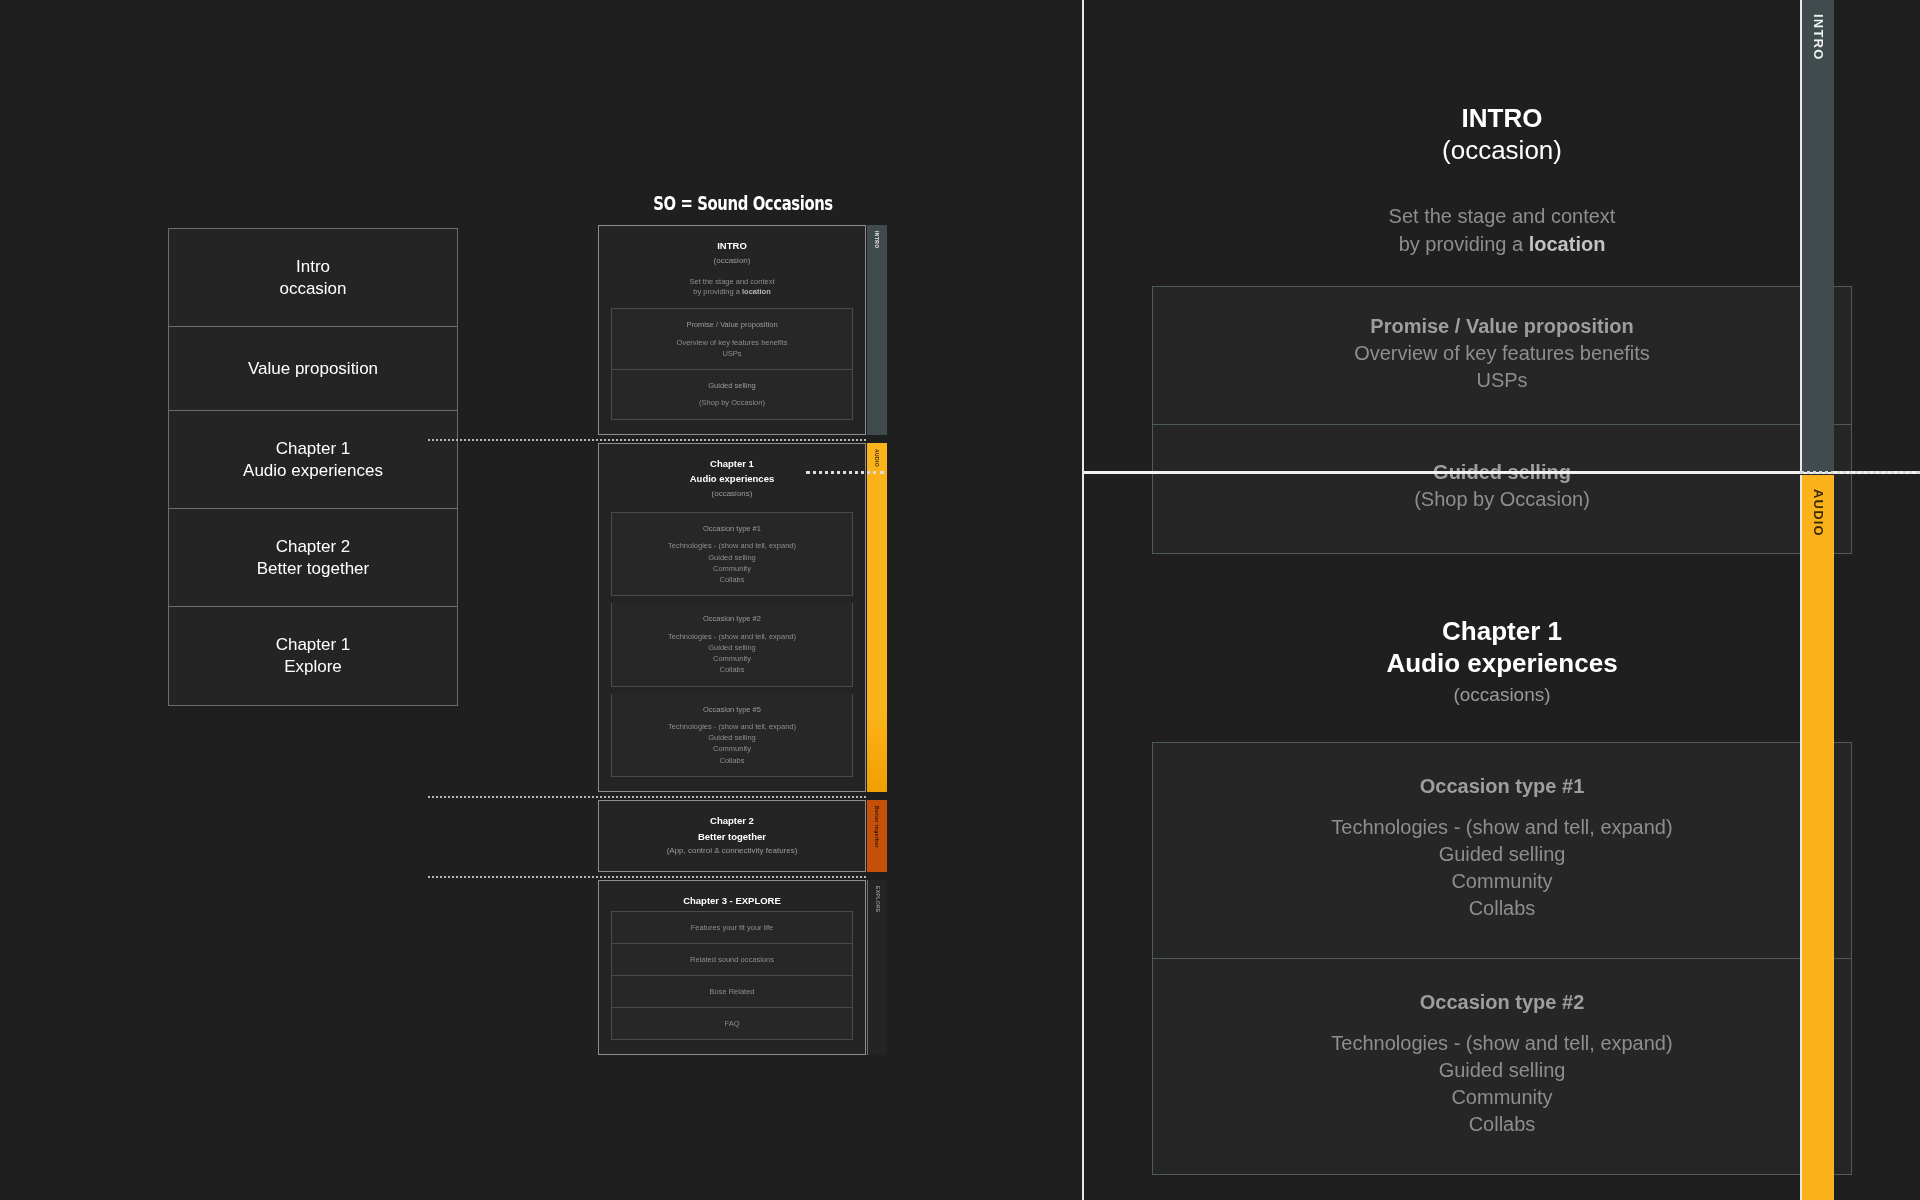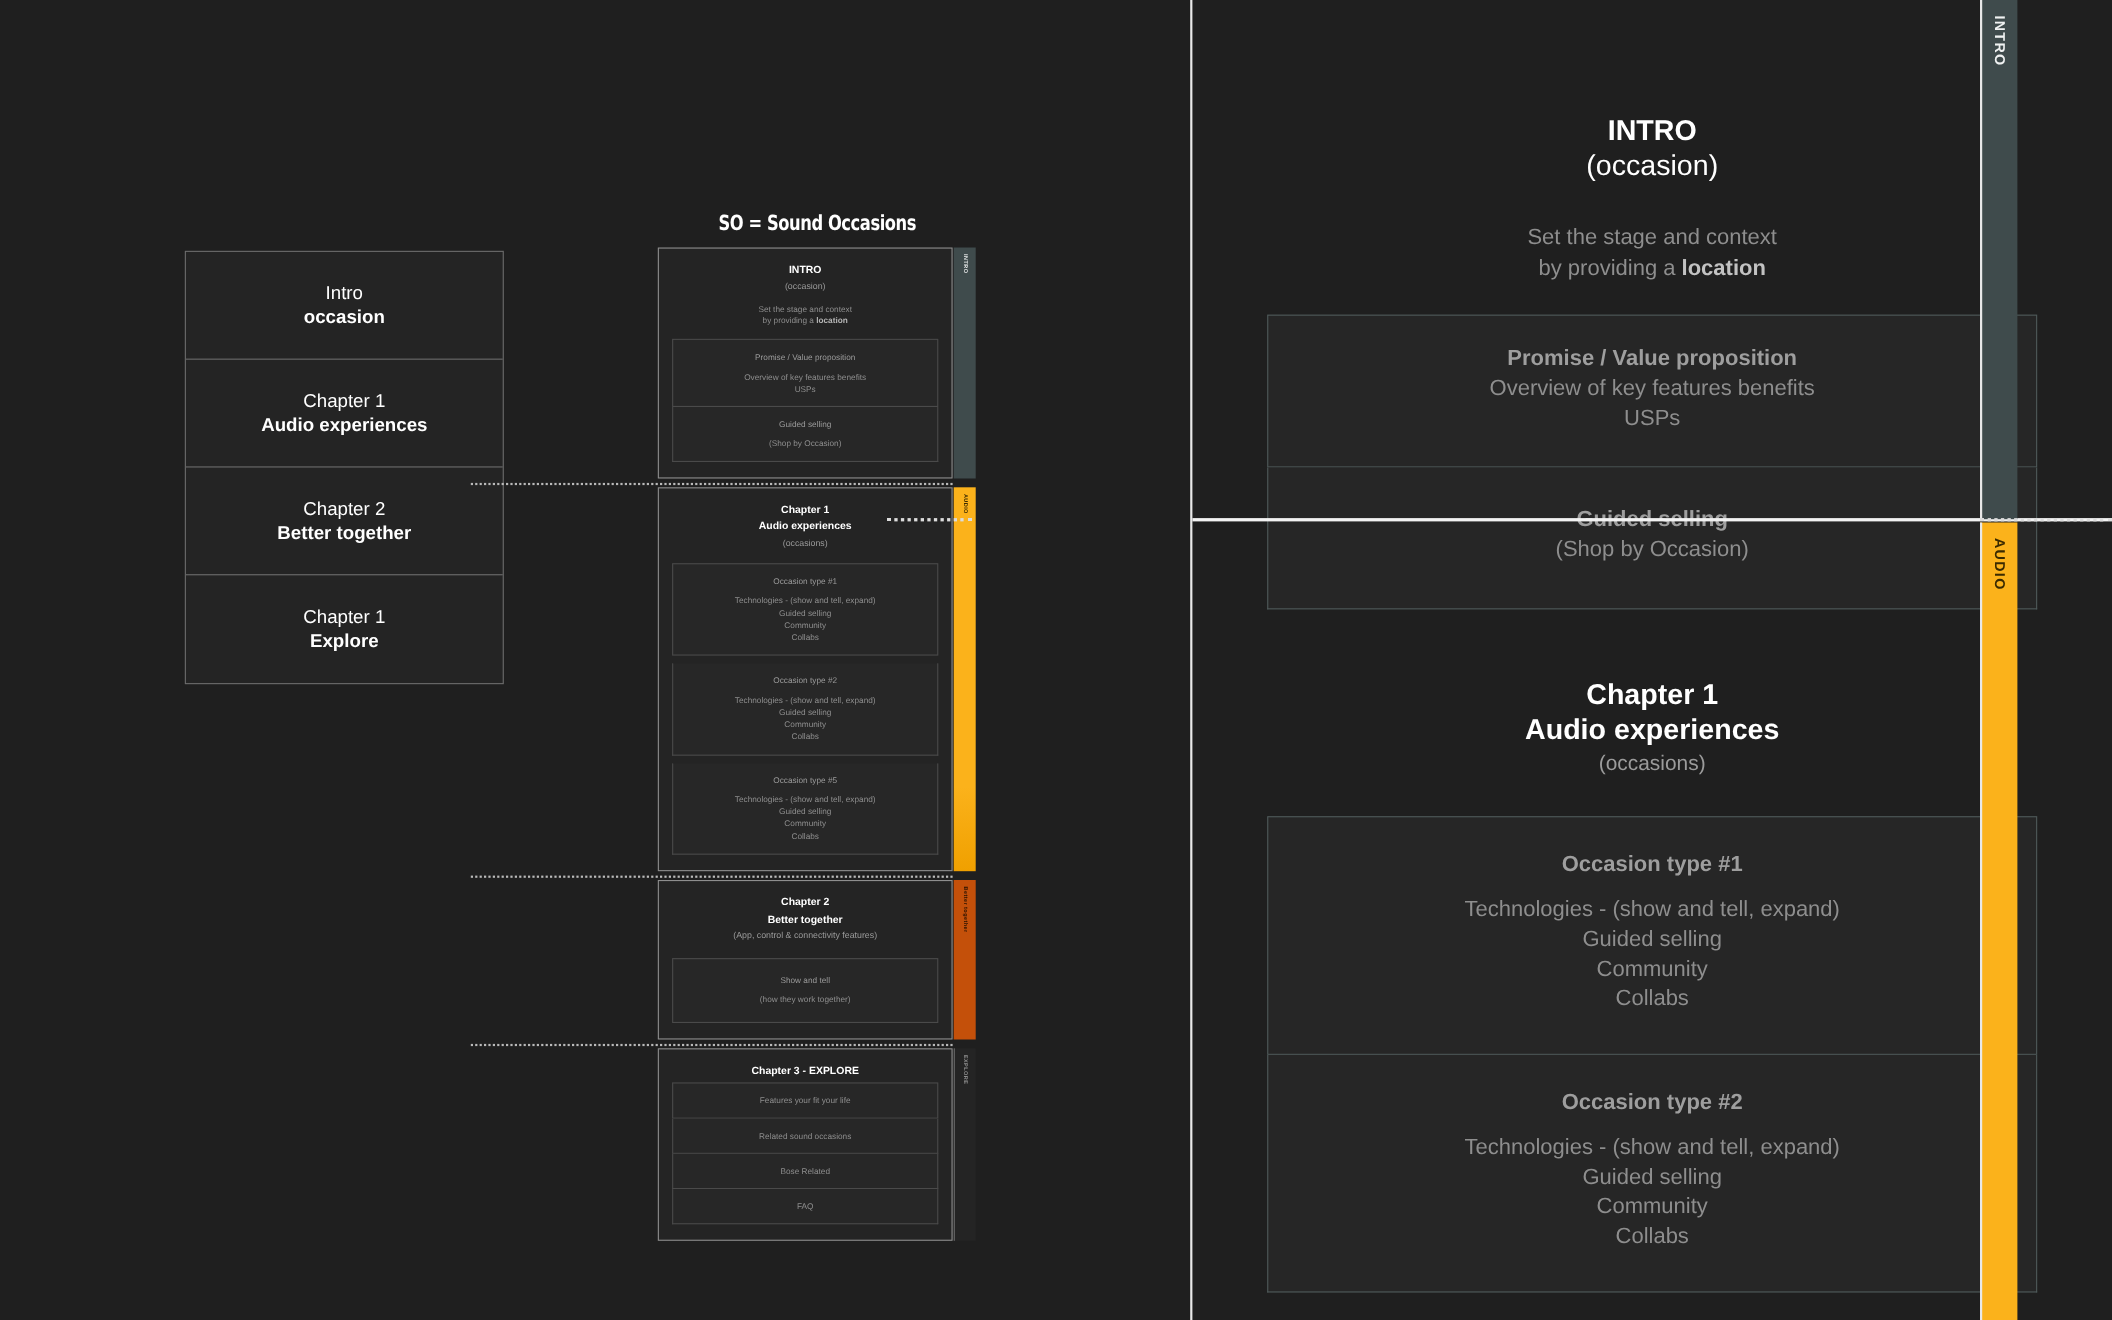--- a/index.html
+++ b/index.html
@@ -18,21 +18,21 @@
     background: #242424;
   }
   .outline-row {
     border-bottom: 1px solid #6d6d6d;
     color: #ffffff; font-size: 17px; line-height: 1.28;
     text-align: center;
     display: flex; flex-direction: column; justify-content: center; align-items: center;
   }
   .outline-row:last-child { border-bottom: none; }
   .outline-row .l1 { font-weight: 400; }
-  .outline-row .l2 { font-weight: 700; }
+  .outline-row .l2 { font-weight: 400; }
   .outline-h1 { height: 98px; }
   .outline-h2 { height: 84px; }
 
   
   #mid-title {
     position: absolute; left: 598px; top: 192px; width: 290px;
     text-align: center; color: #ffffff;
     font-family: "DejaVu Sans", sans-serif;
     font-weight: 700; font-size: 19px; letter-spacing: -0.5px;
     transform: scaleX(0.78); transform-origin: center;
@@ -174,20 +174,23 @@
 </head>
 <body>
 
 <div id="stage">
 
   <div id="outline-panel">
     <div class="outline-row outline-h1">
       <span class="l1">Intro</span>
       <span class="l2">occasion</span>
     </div>
+    <div class="outline-row outline-h2">
+      <span class="l1">Value proposition</span>
+    </div>
     <div class="outline-row outline-h1">
       <span class="l1">Chapter 1</span>
       <span class="l2">Audio experiences</span>
     </div>
     <div class="outline-row outline-h1">
       <span class="l1">Chapter 2</span>
       <span class="l2">Better together</span>
     </div>
     <div class="outline-row outline-h1">
       <span class="l1">Chapter 1</span>
@@ -257,24 +260,20 @@
 
     <div class="mid-sep"></div>
 
     <div class="mid-section">
       <div class="mid-tab tab-better">
         <span>Better together</span>
       </div>
       <div class="ms-title">Chapter 2</div>
       <div class="ms-title">Better together</div>
       <div class="ms-sub">(App, control &amp; connectivity features)</div>
-      <div class="ms-box ms-box-gap" style="margin-top:14px;padding:14px 8px">
-        <span class="bx-title">Show and tell</span>
-        <span class="bx-line">(how they work together)</span>
-      </div>
     </div>
 
     <div class="mid-sep"></div>
 
     <div class="mid-section">
       <div class="mid-tab tab-explore">
         <span>EXPLORE</span>
       </div>
       <div class="ms-title" style="">Chapter 3 - EXPLORE</div>
       <div class="ch3-row">Features your fit your life</div>

